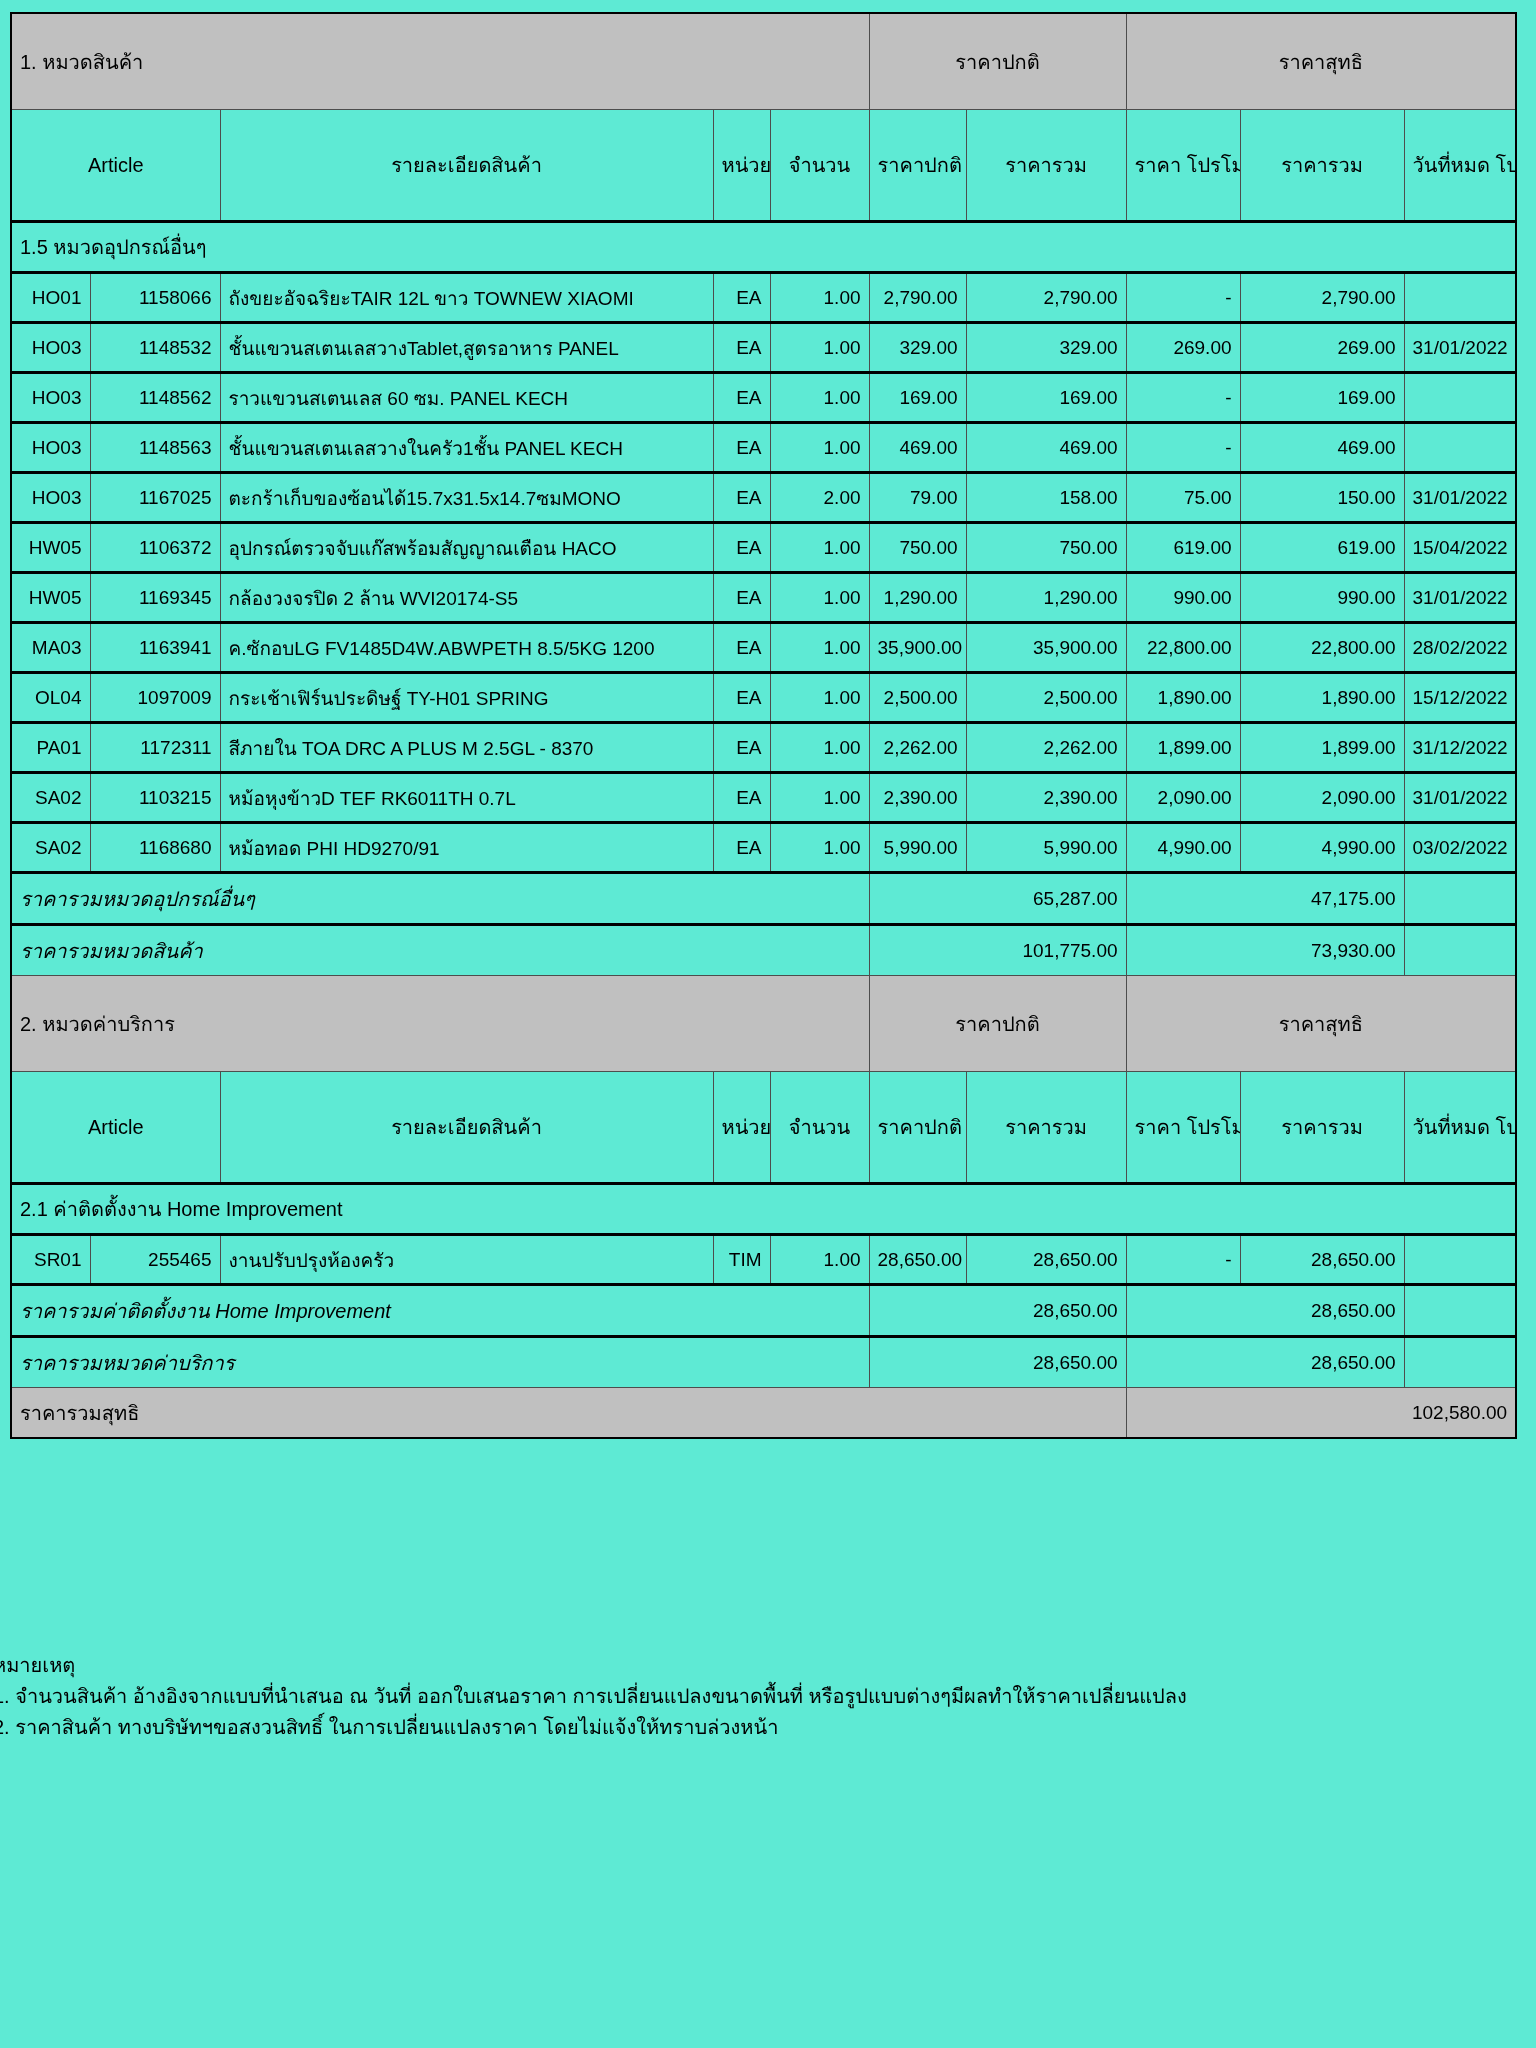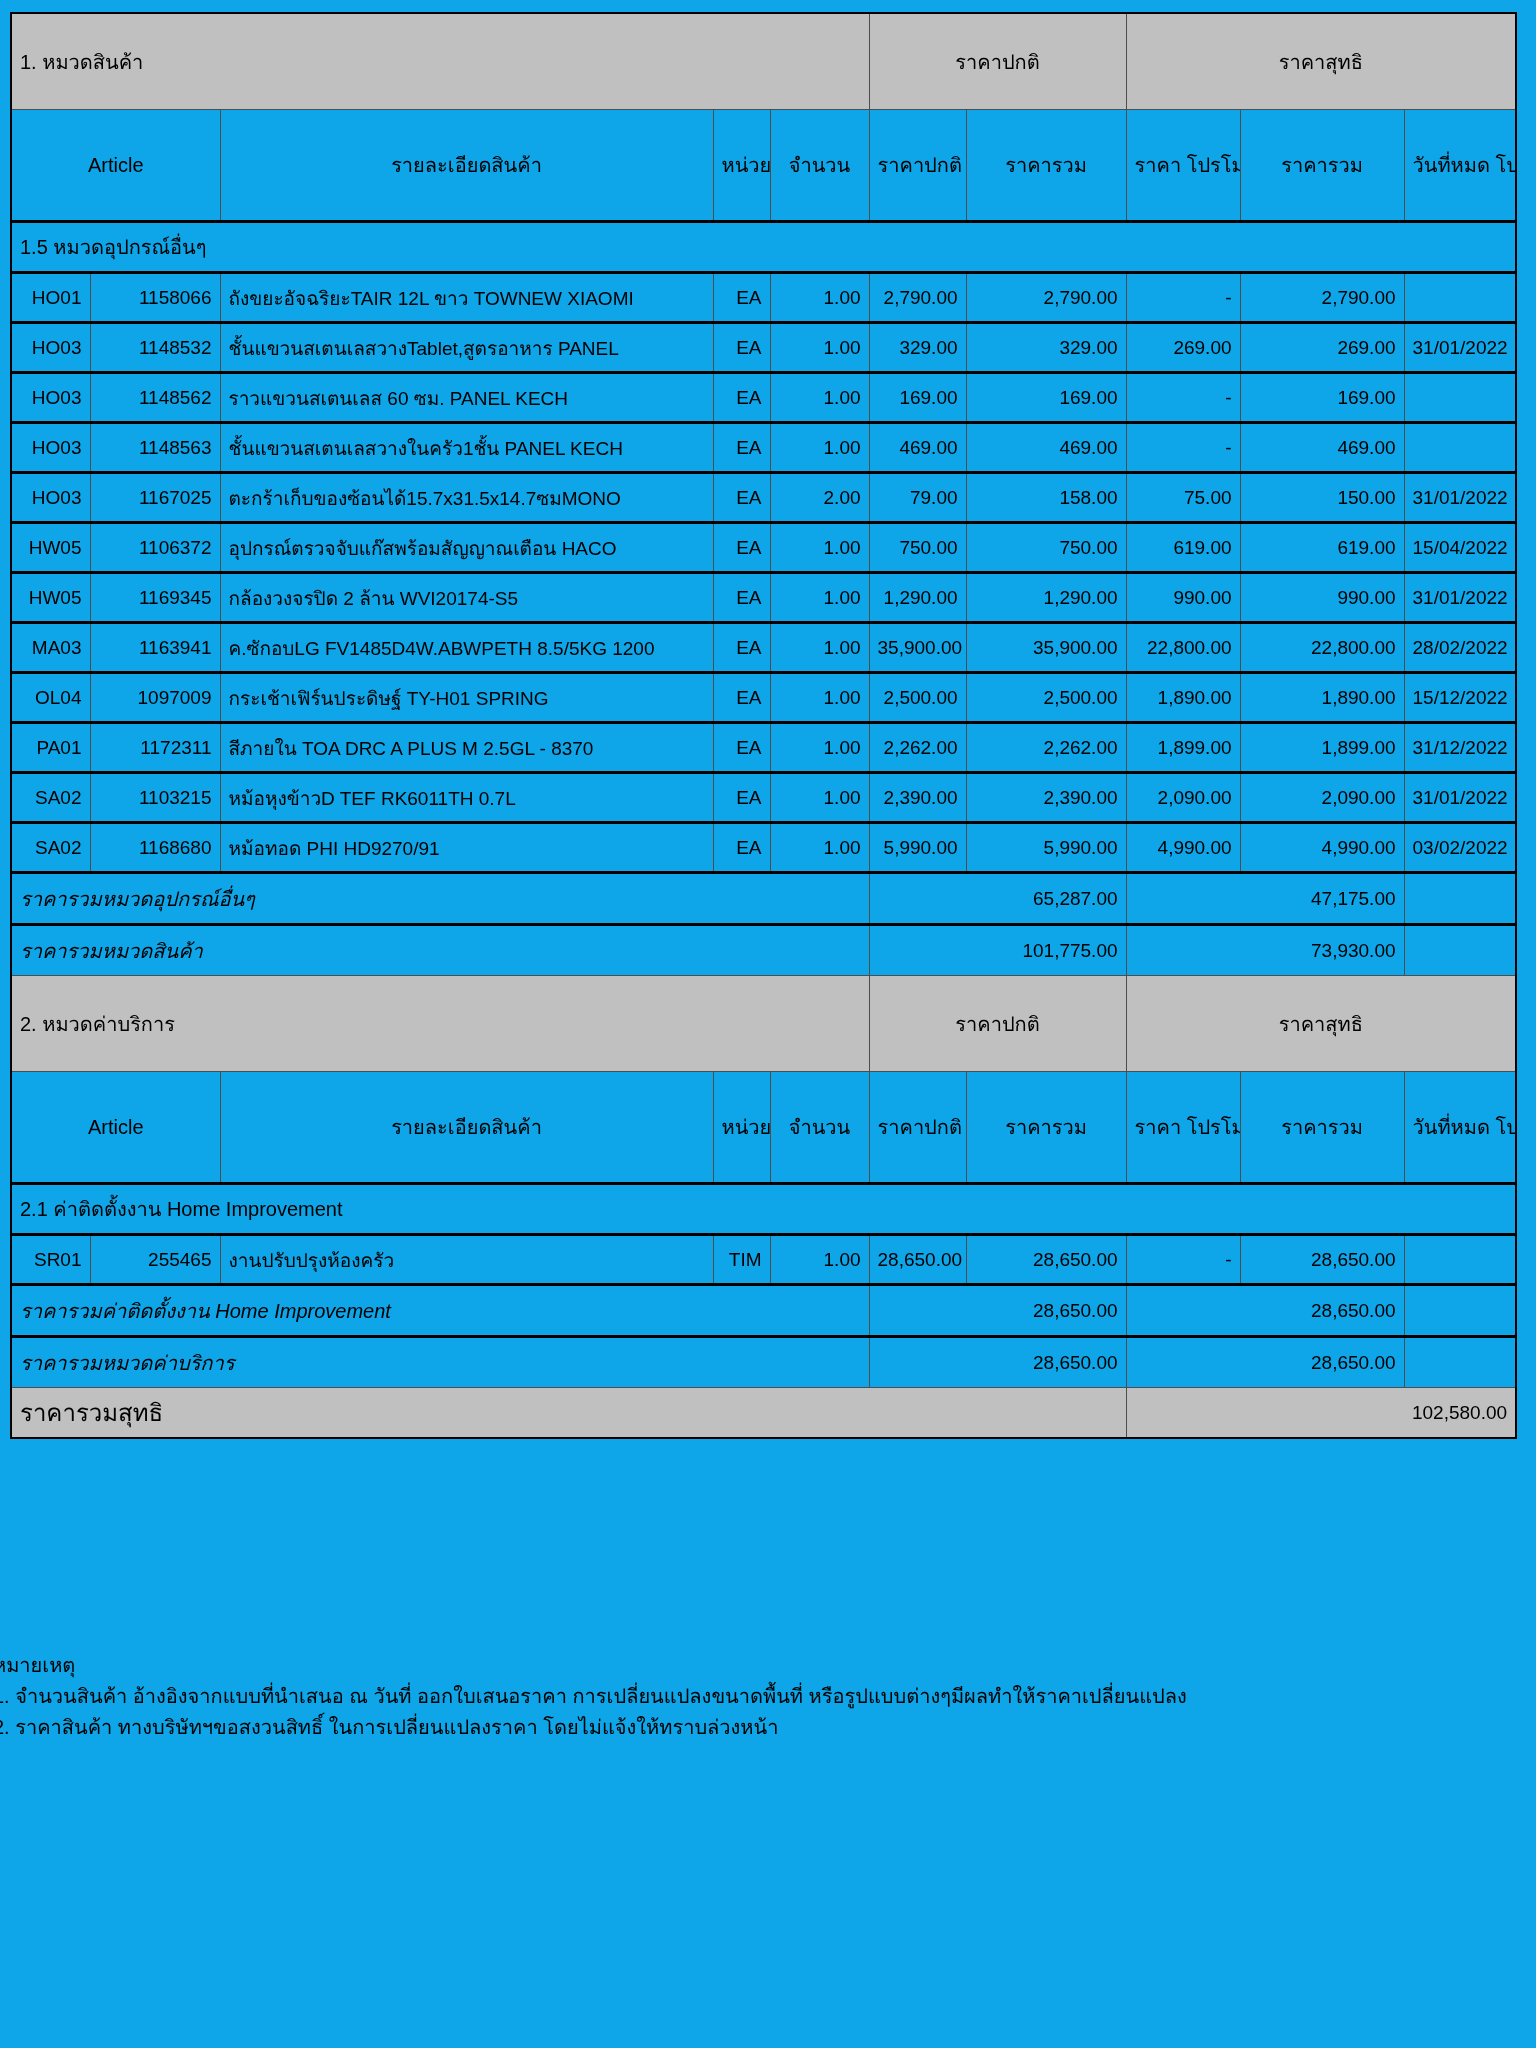--- a/index.html
+++ b/index.html
@@ -1,17 +1,17 @@
 <!DOCTYPE html>
 <html><head>
 <meta charset="utf-8">
 <style>
   html,body { margin:0; padding:0; background:#fff; }
   .page {
-    position:relative; width:1536px; height:2048px; background:#0ea5e9;
+    position:relative; width:1536px; height:2048px; background:#5eead4;
     font-family:"Liberation Sans","DejaVu Sans",sans-serif; color:#000; overflow:hidden;
   }
   table.q {
     position:absolute; left:10px; top:12px; width:1505px;
     table-layout:fixed; border-collapse:collapse;
     border:2px solid #000; font-size:19px;
   }
   table.q td {
     border:1px solid #4d4d4d; padding:0 8px; overflow:hidden;
     white-space:nowrap; vertical-align:middle;
@@ -26,21 +26,21 @@
   .gray { background:#c0c0c0; }
   .band { vertical-align:top; padding-top:13px; font-size:20px; }
   .band-title { padding-left:45px; text-align:left; }
   .band-center { text-align:center; }
   .h {
     text-align:center; vertical-align:top; padding-top:9px;
     white-space:pre-line; line-height:29px; font-size:20px;margin-top:38px;
   }
   .sub { text-align:left; padding-left:20px; font-size:20px; }
   .tot-label { text-align:left; padding-left:28px; font-size:20px;font-style:italic; }
-  .grand-label { text-align:left; padding-left:38px; font-size:24px; }
+  .grand-label { text-align:left; padding-left:38px; font-size:20px; }
   .num { text-align:right; padding-right:10px; }
   .ctr { text-align:right; }
   .lft { text-align:left; }
   .date { text-align:center; padding:0 2px; }
   .notes {
     position:absolute; left:-7px; top:1650px;
     font-size:20px; line-height:31px; white-space:nowrap; text-align:left;
   }
 </style>
 </head>

